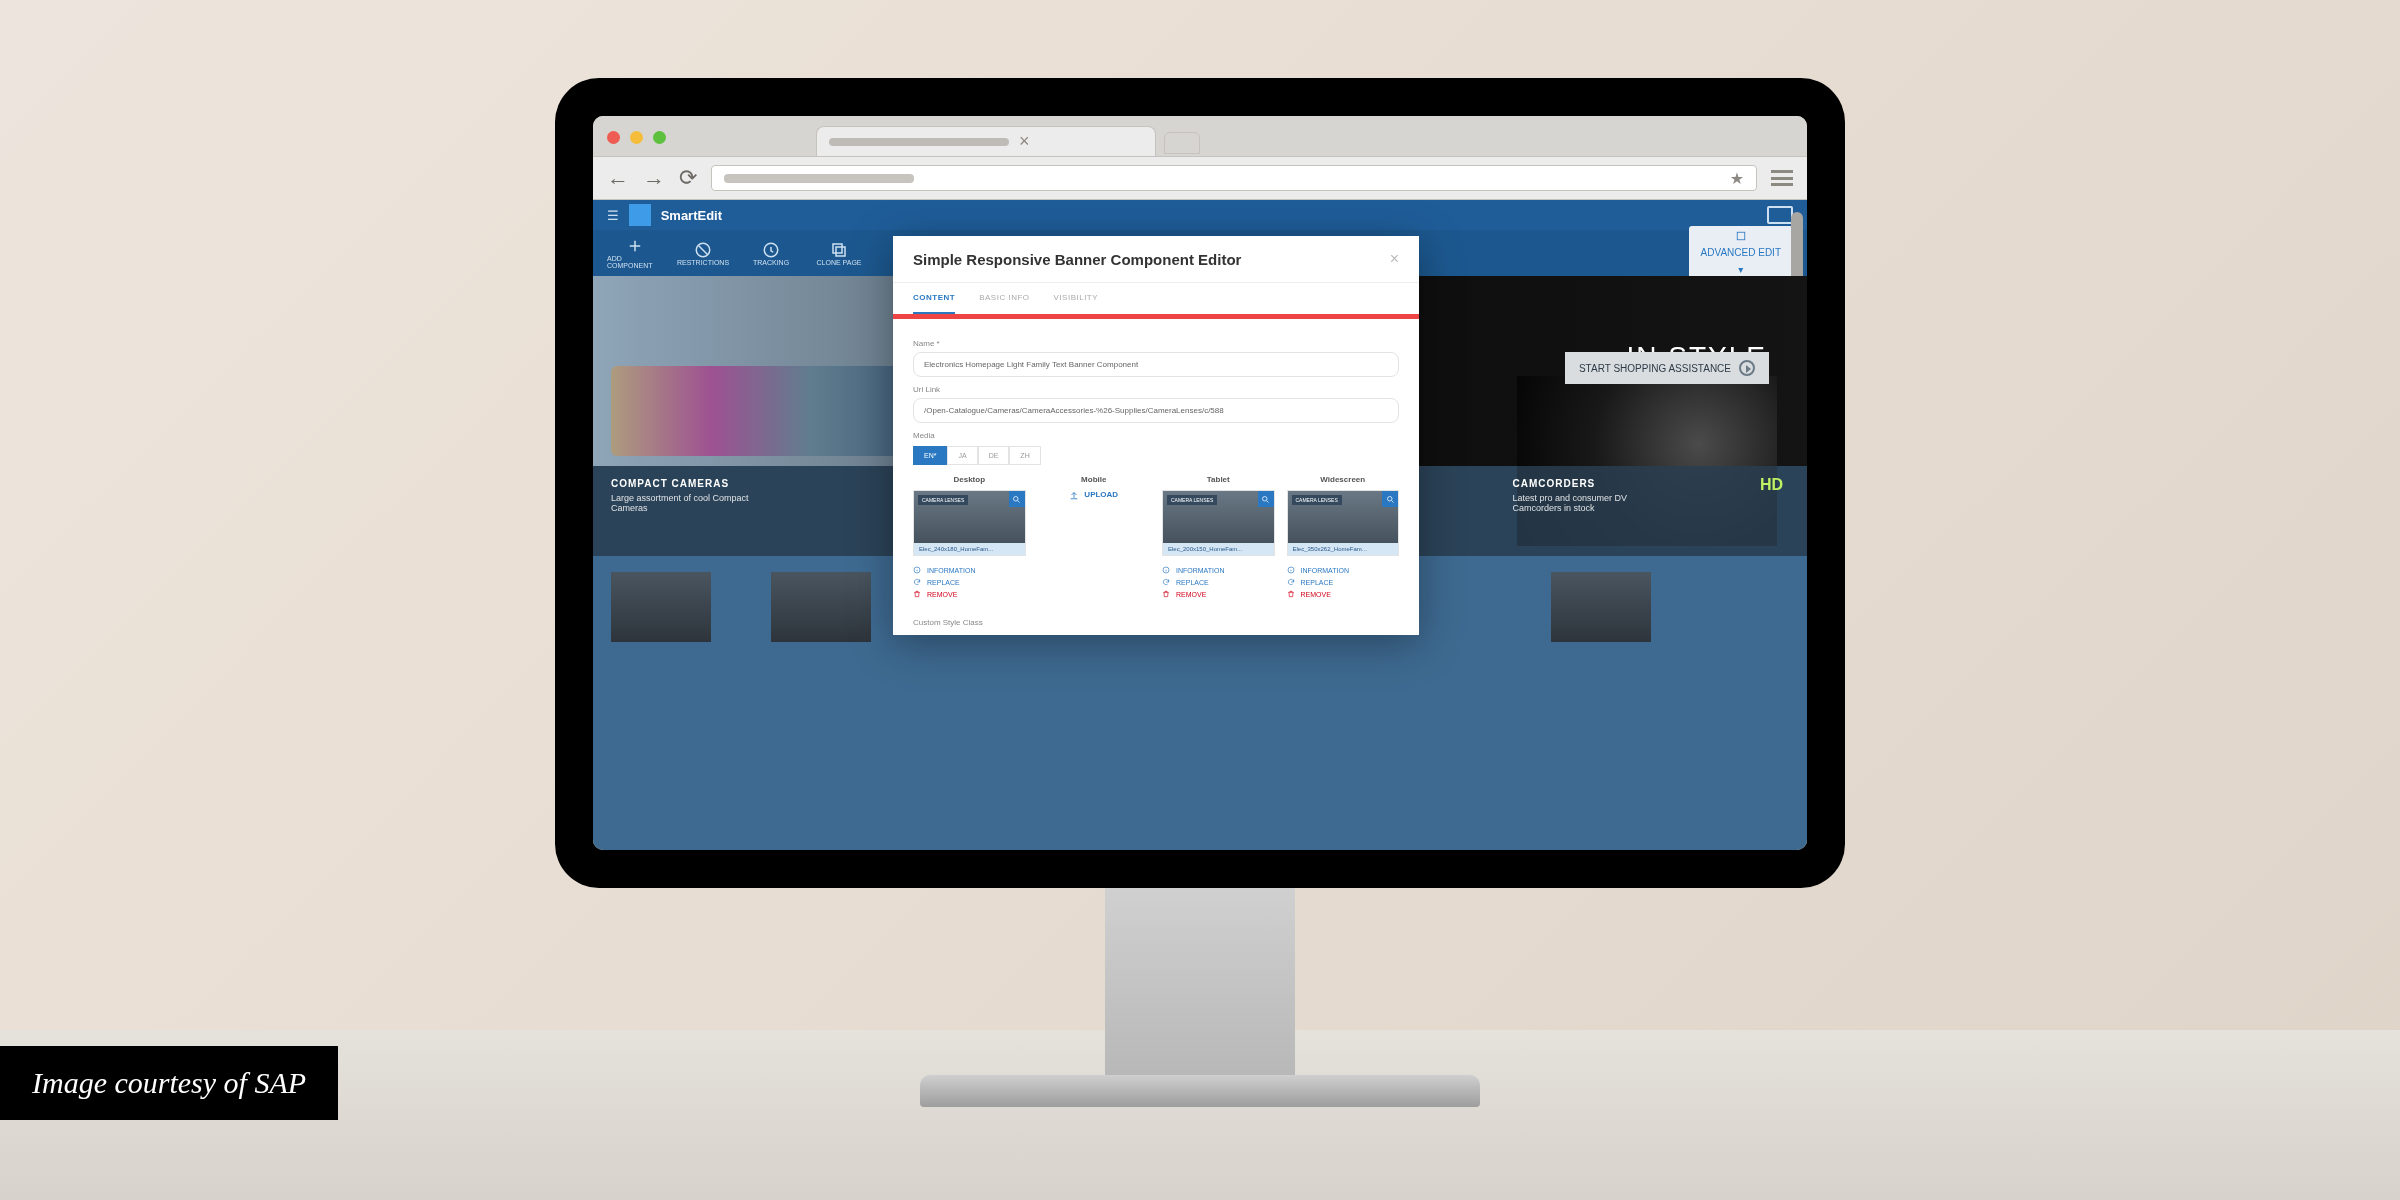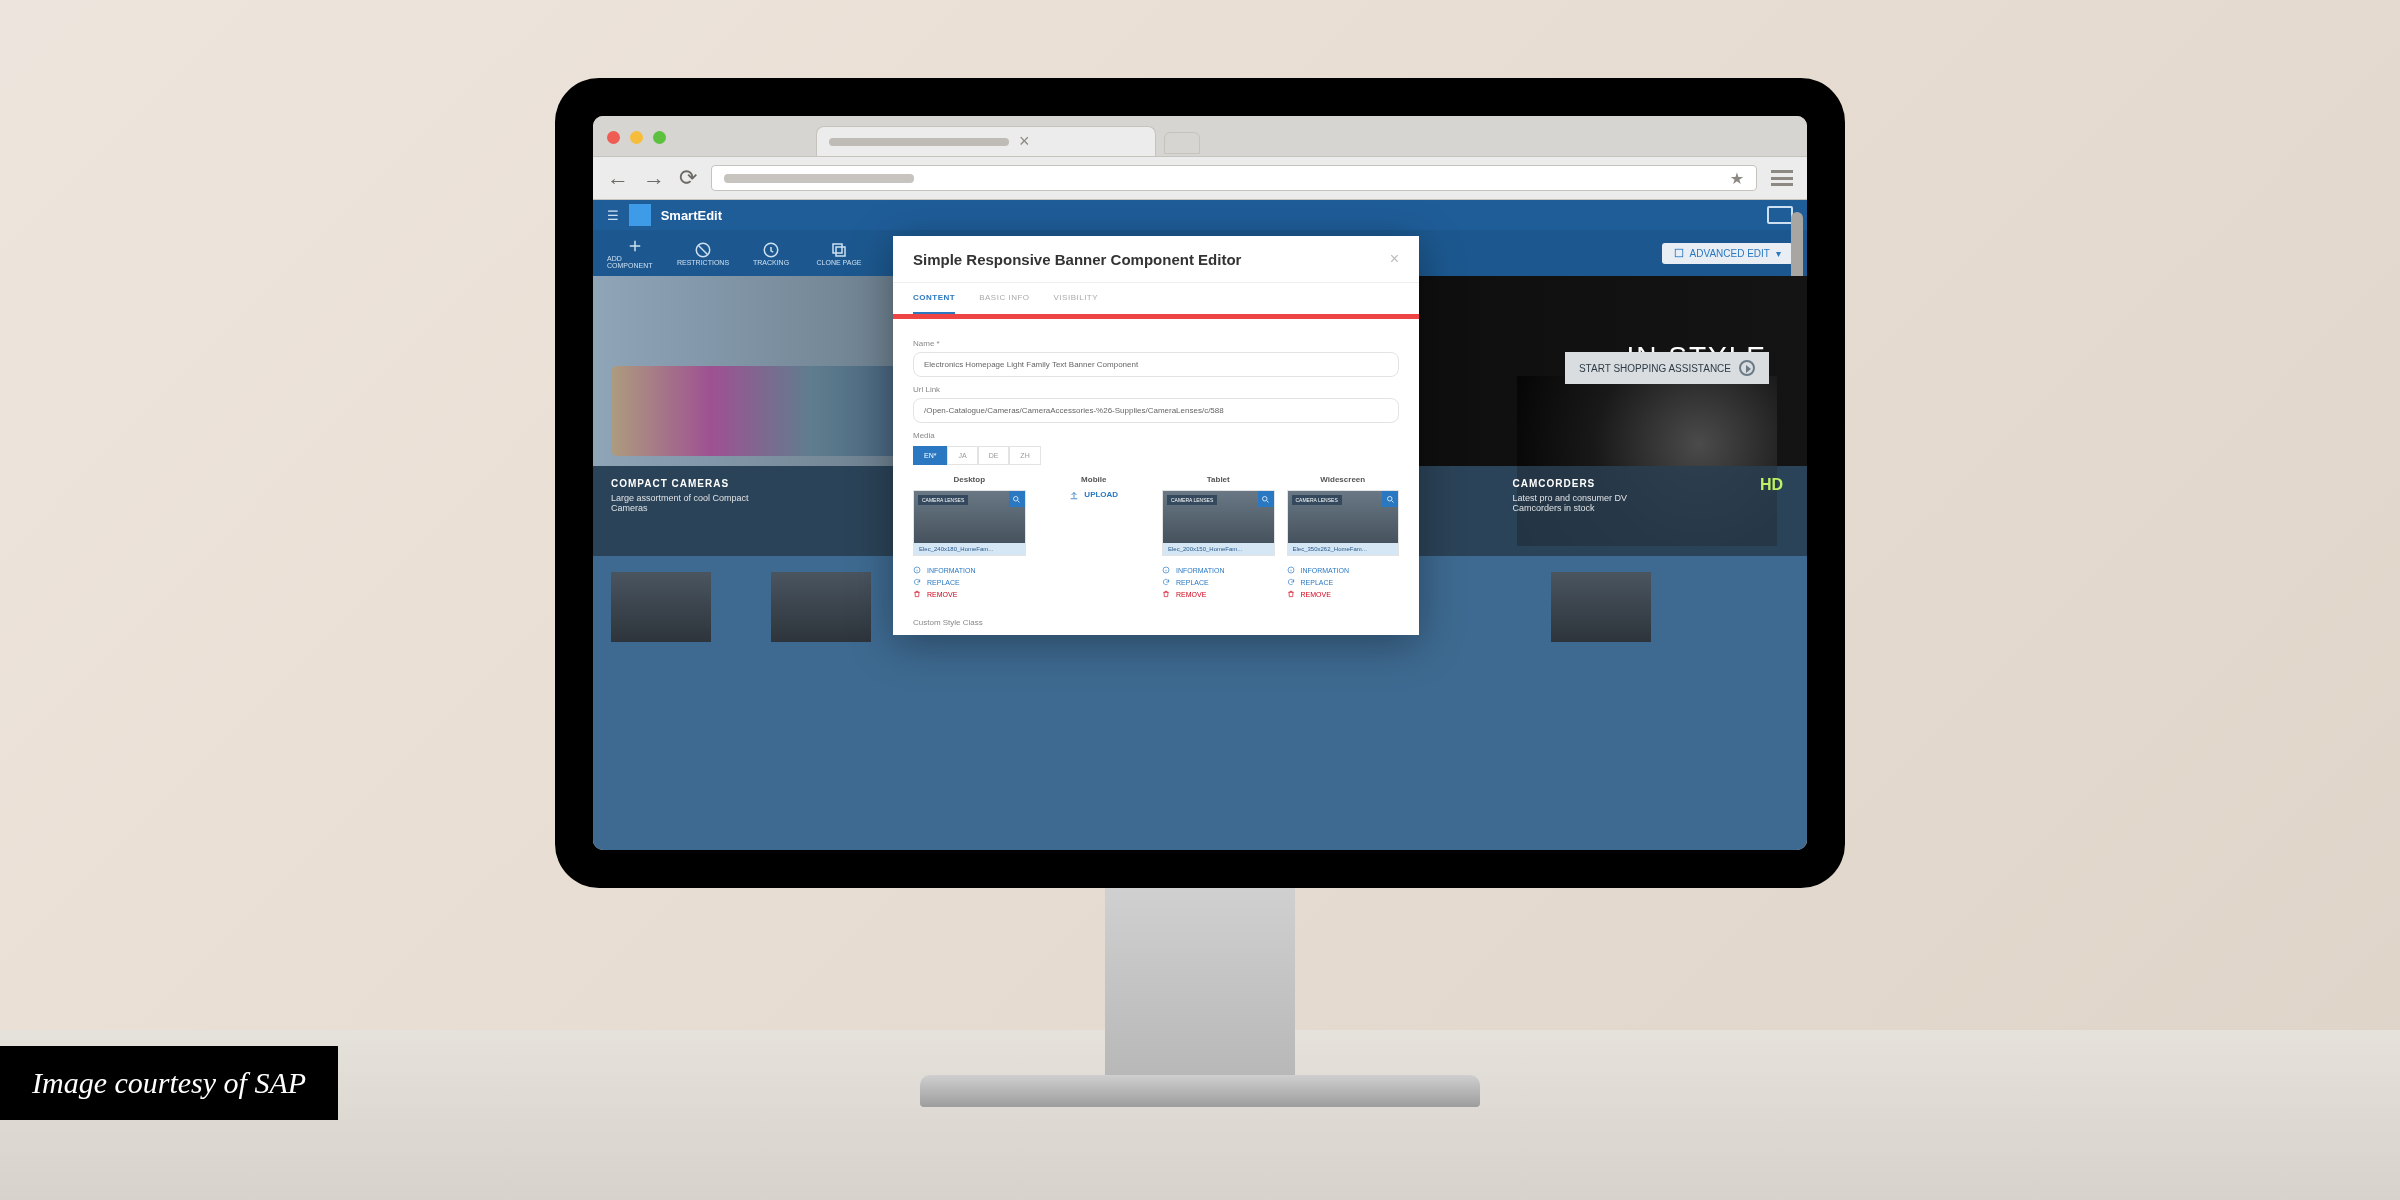--- a/index.html
+++ b/index.html
@@ -68,21 +68,21 @@
   .se-top .brand { font-weight:600; }
   .se-top .devicon { margin-left:auto; width:26px; height:18px; border:2px solid #cde0f1; border-radius:2px;}
   
   .se-toolbar {
     height:46px; background:rgba(18,83,143,.75); display:flex; align-items:center; color:#cde0f1;
     padding: 0 14px; gap:12px;
   }
   .tbtn { display:flex; flex-direction:column; align-items:center; font-size:7px; width:56px; }
   .tbtn svg { width:18px; height:18px; fill:none; stroke:#cde0f1; stroke-width:2;}
   .adv-edit { margin-left:auto; background:rgba(255,255,255,.9); color:#2a78c2; font-size:10px;
-    padding:5px 12px; border-radius:3px; display:flex; align-items:center; gap:6px;}
+    padding:5px 12px; border-radius:3px; display:flex; align-items:center; gap:6px;flex-direction:column;}
   
   .page-bg { position:absolute; inset:0; top:76px; }
   .hero { position:absolute; right:0; top:0; width:100%; height:190px;
     background: linear-gradient(90deg,#8fa5b8 0%, #5a6b78 40%, #0d0d0d 60%, #141414 100%); }
   .hero .instyle { position:absolute; right:40px; top:24px; color:#fff; font-size:28px; letter-spacing:2px; font-weight:300;margin-top:41px;}
   .hero .shopbtn { position:absolute; right:38px; top:76px; background:#d9dde0; color:#2d3b47;
     font-size:10px; padding:8px 14px; display:flex; align-items:center; gap:8px;}
   .hero .shopbtn .circ{width:16px;height:16px;border:2px solid #6b7a87;border-radius:50%;position:relative;}
   .hero .shopbtn .circ::after{content:"";position:absolute;left:5px;top:3px;border-left:5px solid #6b7a87;border-top:4px solid transparent;border-bottom:4px solid transparent;}
   .tilebar { position:absolute; left:0; top:190px; right:0; height:90px; background:rgba(40,60,78,.85); display:flex;}

